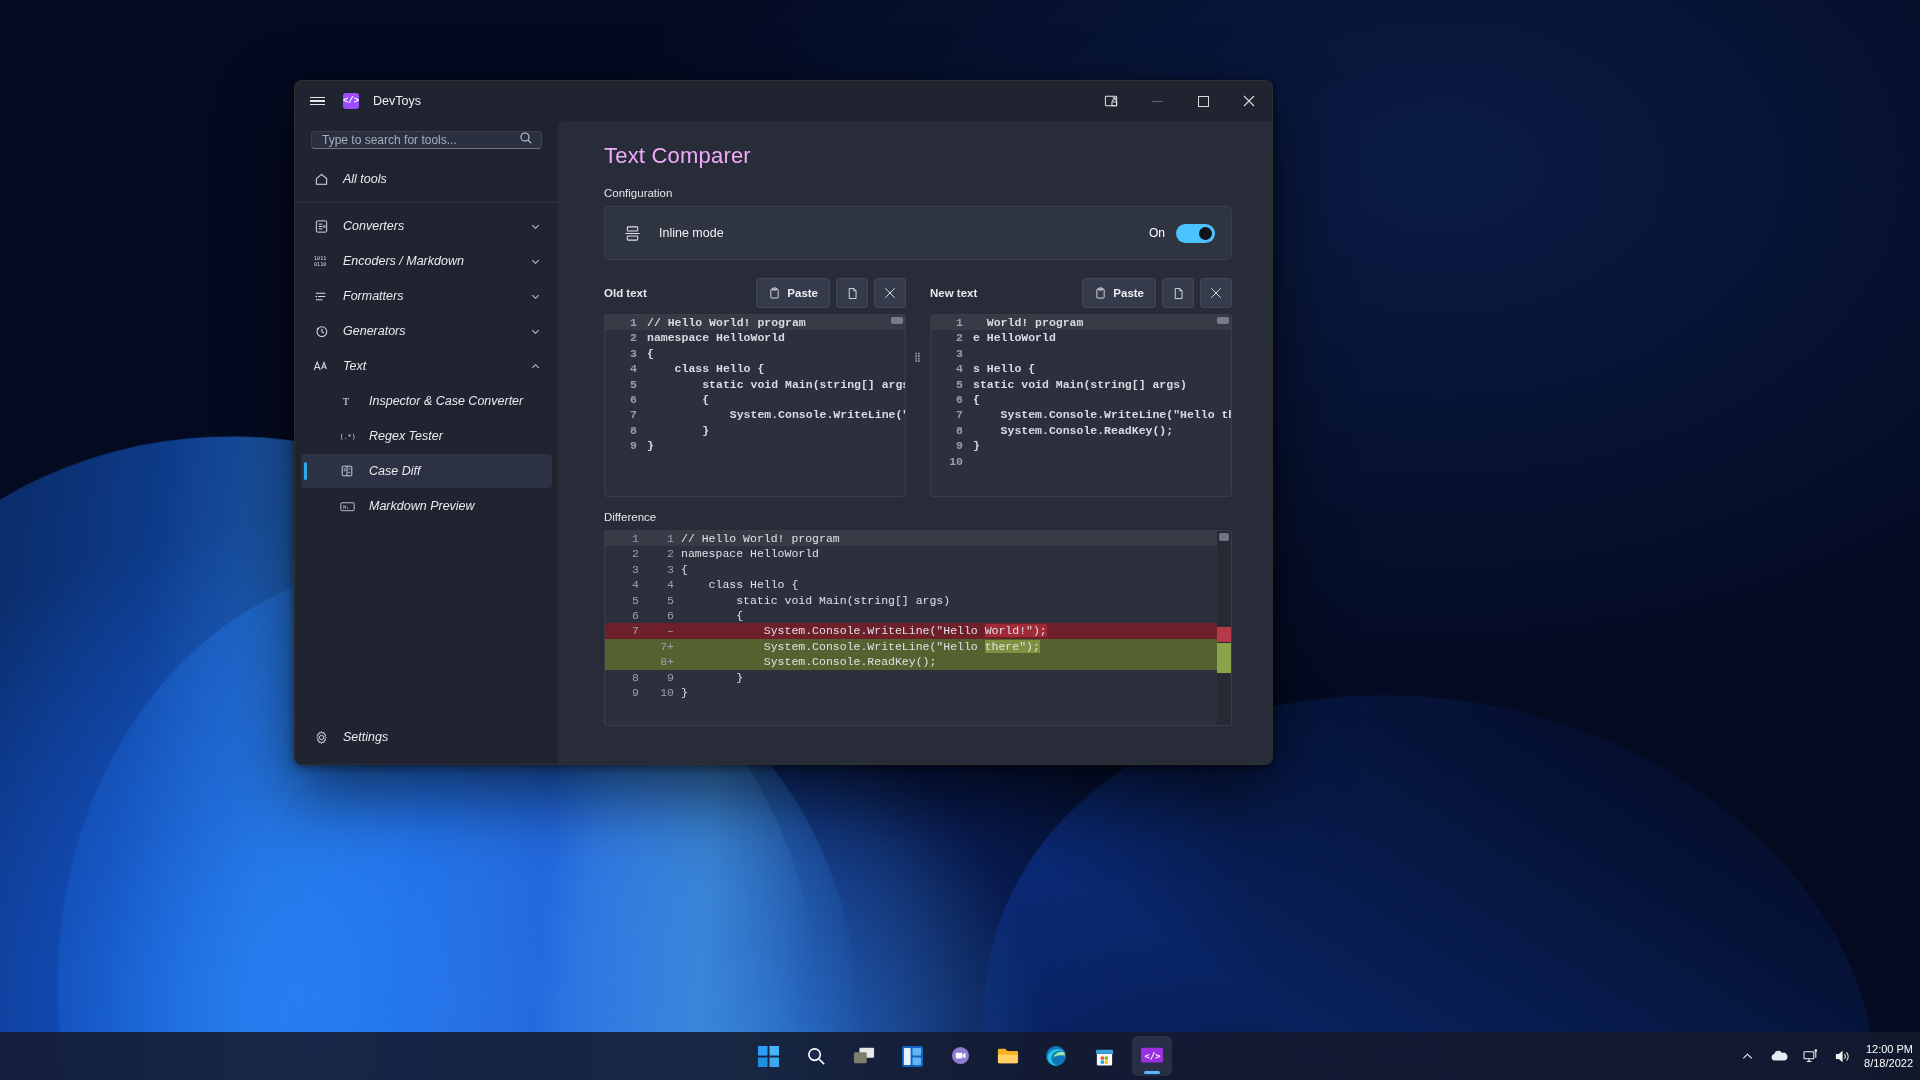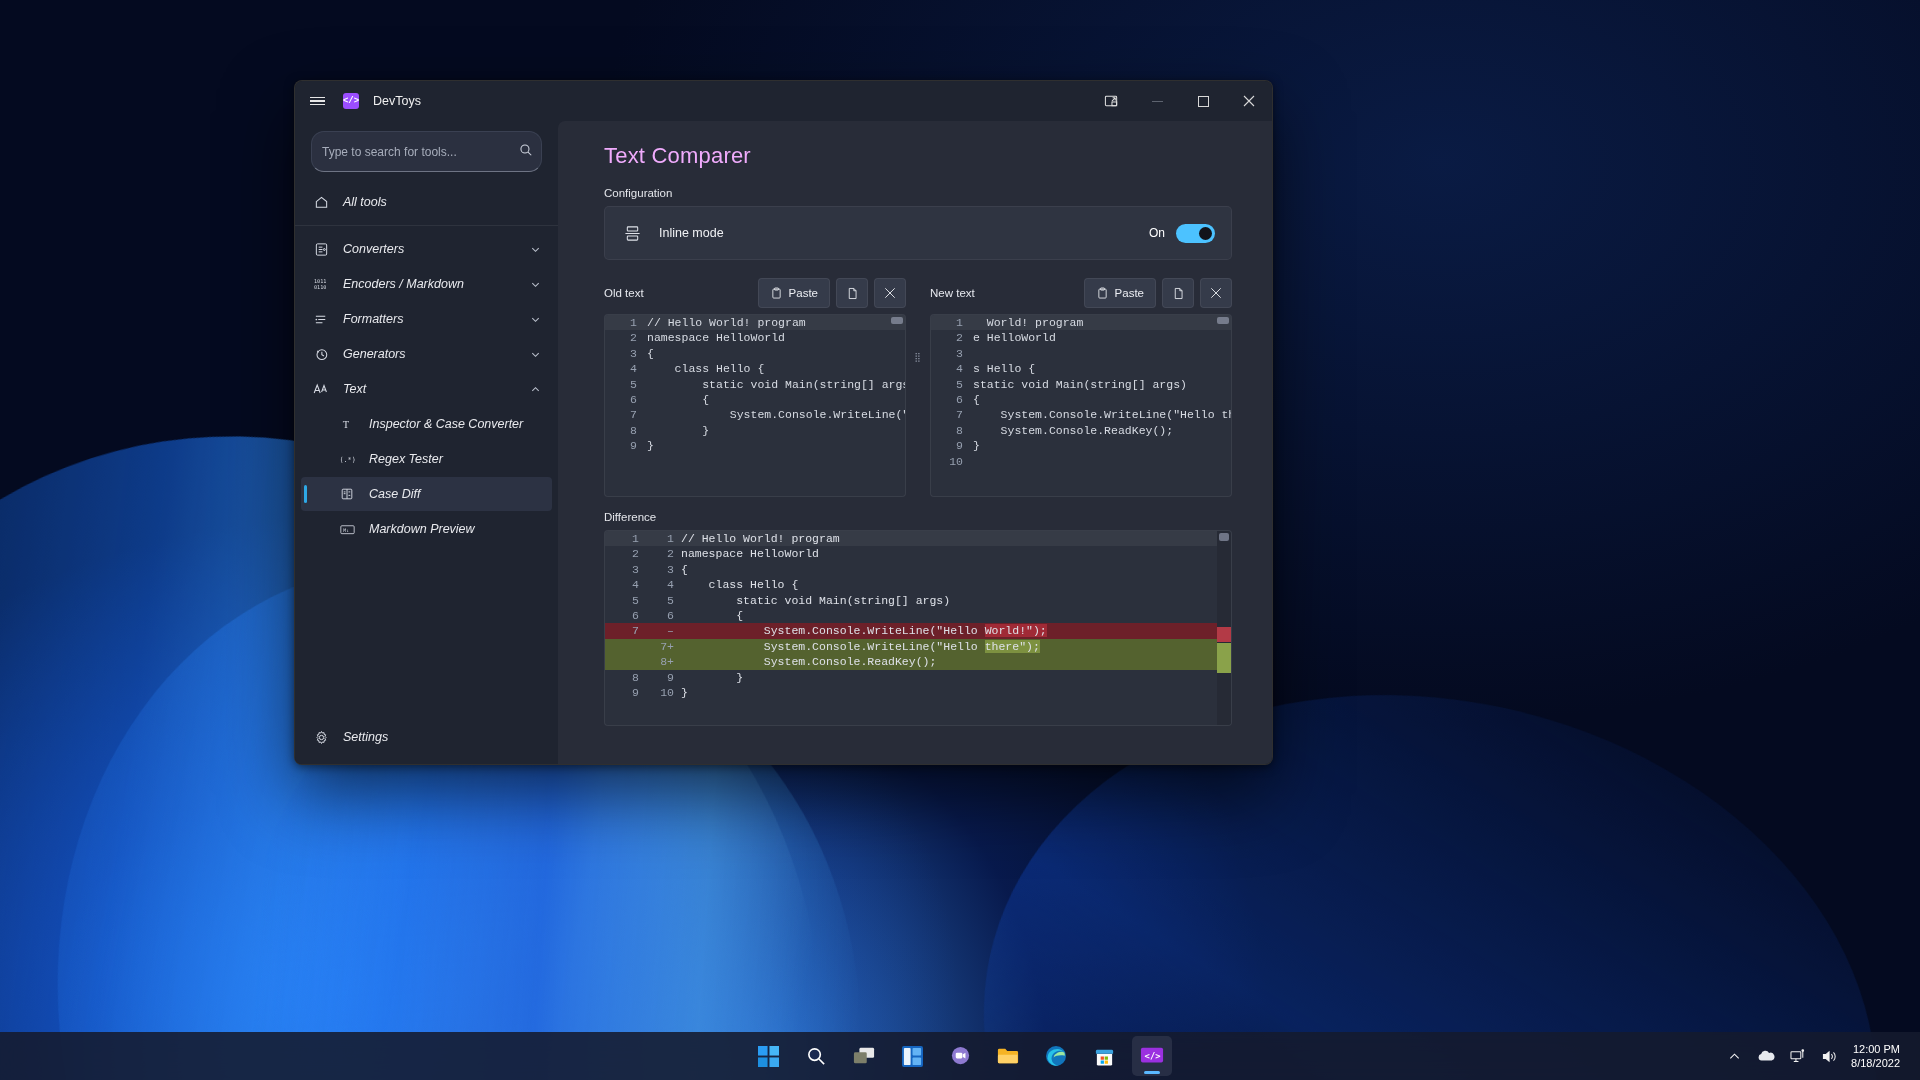--- a/index.html
+++ b/index.html
@@ -84,24 +84,24 @@
   
   #window-body { flex: 1; display: flex; min-height: 0; background:#1f2430; }
 
   
   #sidebar {
     width: 263px; flex: none; background: #1f2430;
     display:flex; flex-direction: column; padding: 0 0 4px 0;
   }
   #search-wrap { padding: 10px 16px 6px 16px; }
   #search-box {
-    position: relative; height: 41px;
+    position: relative; height: 18px;
     background: #2b3040; border: 1px solid #3a4052;
     border-bottom: 1px solid #6e7484;
-    border-radius: 13px;
+    border-radius: 4px;
     display:flex; align-items:center;
   }
   #search-input {
     flex:1; background: transparent; border:0; outline:none;
     color:#e8e8e8; font-size:12px; padding: 0 28px 0 10px;
     font-family:"Liberation Sans", sans-serif;
   }
   #search-input::placeholder { color:#a7adbb; }
   #search-icon { position:absolute; right:8px; top:50%; transform:translateY(-50%); color:#cfd4df; }
 
@@ -147,21 +147,21 @@
   .toggle {
     width: 39px; height: 19px; border-radius: 10px; background:#4cc2ff;
     position: relative; cursor: pointer;
   }
   .toggle .knob {
     position:absolute; right: 3px; top: 3px; width: 13px; height: 13px;
     border-radius:50%; background:#12131a;
   }
 
   
-  .editors-row { display:flex; gap: 0; align-items:flex-end; position:relative; }
+  .editors-row { display:flex; gap: 0; align-items:flex-end; position:relative;font-weight:bold; }
   .editor-col { flex:1; min-width:0; }
   .editor-head {
     display:flex; align-items:center; height: 34px; margin-bottom: 4px;
   }
   .editor-head .etitle { font-size:11.5px; color:#e6e8ee; flex:1; }
   .tool-btn {
     height: 30px; border-radius:4px; background:#353b4a;
     border:1px solid rgba(255,255,255,0.07);
     display:flex; align-items:center; justify-content:center; gap:6px;
     color:#eceef3; font-size:11.5px; padding: 0 11px; cursor:pointer; margin-left:6px;
@@ -229,21 +229,21 @@
   .tb-app {
     width:40px; height:40px; border-radius:5px; display:flex; align-items:center; justify-content:center;
     cursor:pointer; position:relative;
   }
   .tb-app.active { background: rgba(255,255,255,0.09); }
   .tb-app.active::after {
     content:""; position:absolute; bottom:2px; left:50%; transform:translateX(-50%);
     width:16px; height:3px; border-radius:2px; background:#5ab8ff;
   }
   #tb-right {
-    position:absolute; right:14px; display:flex; align-items:center; gap:10px;
+    position:absolute; right:1px; display:flex; align-items:center; gap:10px;
     color:#fff; font-size:11px;
   }
   .tray-ico { width:22px; height:22px; display:flex; align-items:center; justify-content:center; cursor:pointer; color:#f2f2f2;}
   #clock { text-align:right; line-height:14px; font-size:11px; cursor:pointer; padding-right:6px;}
 </style>
 </head>
 <body>
 
 <div id="desktop">
   <div class="wave" id="w1"></div>

